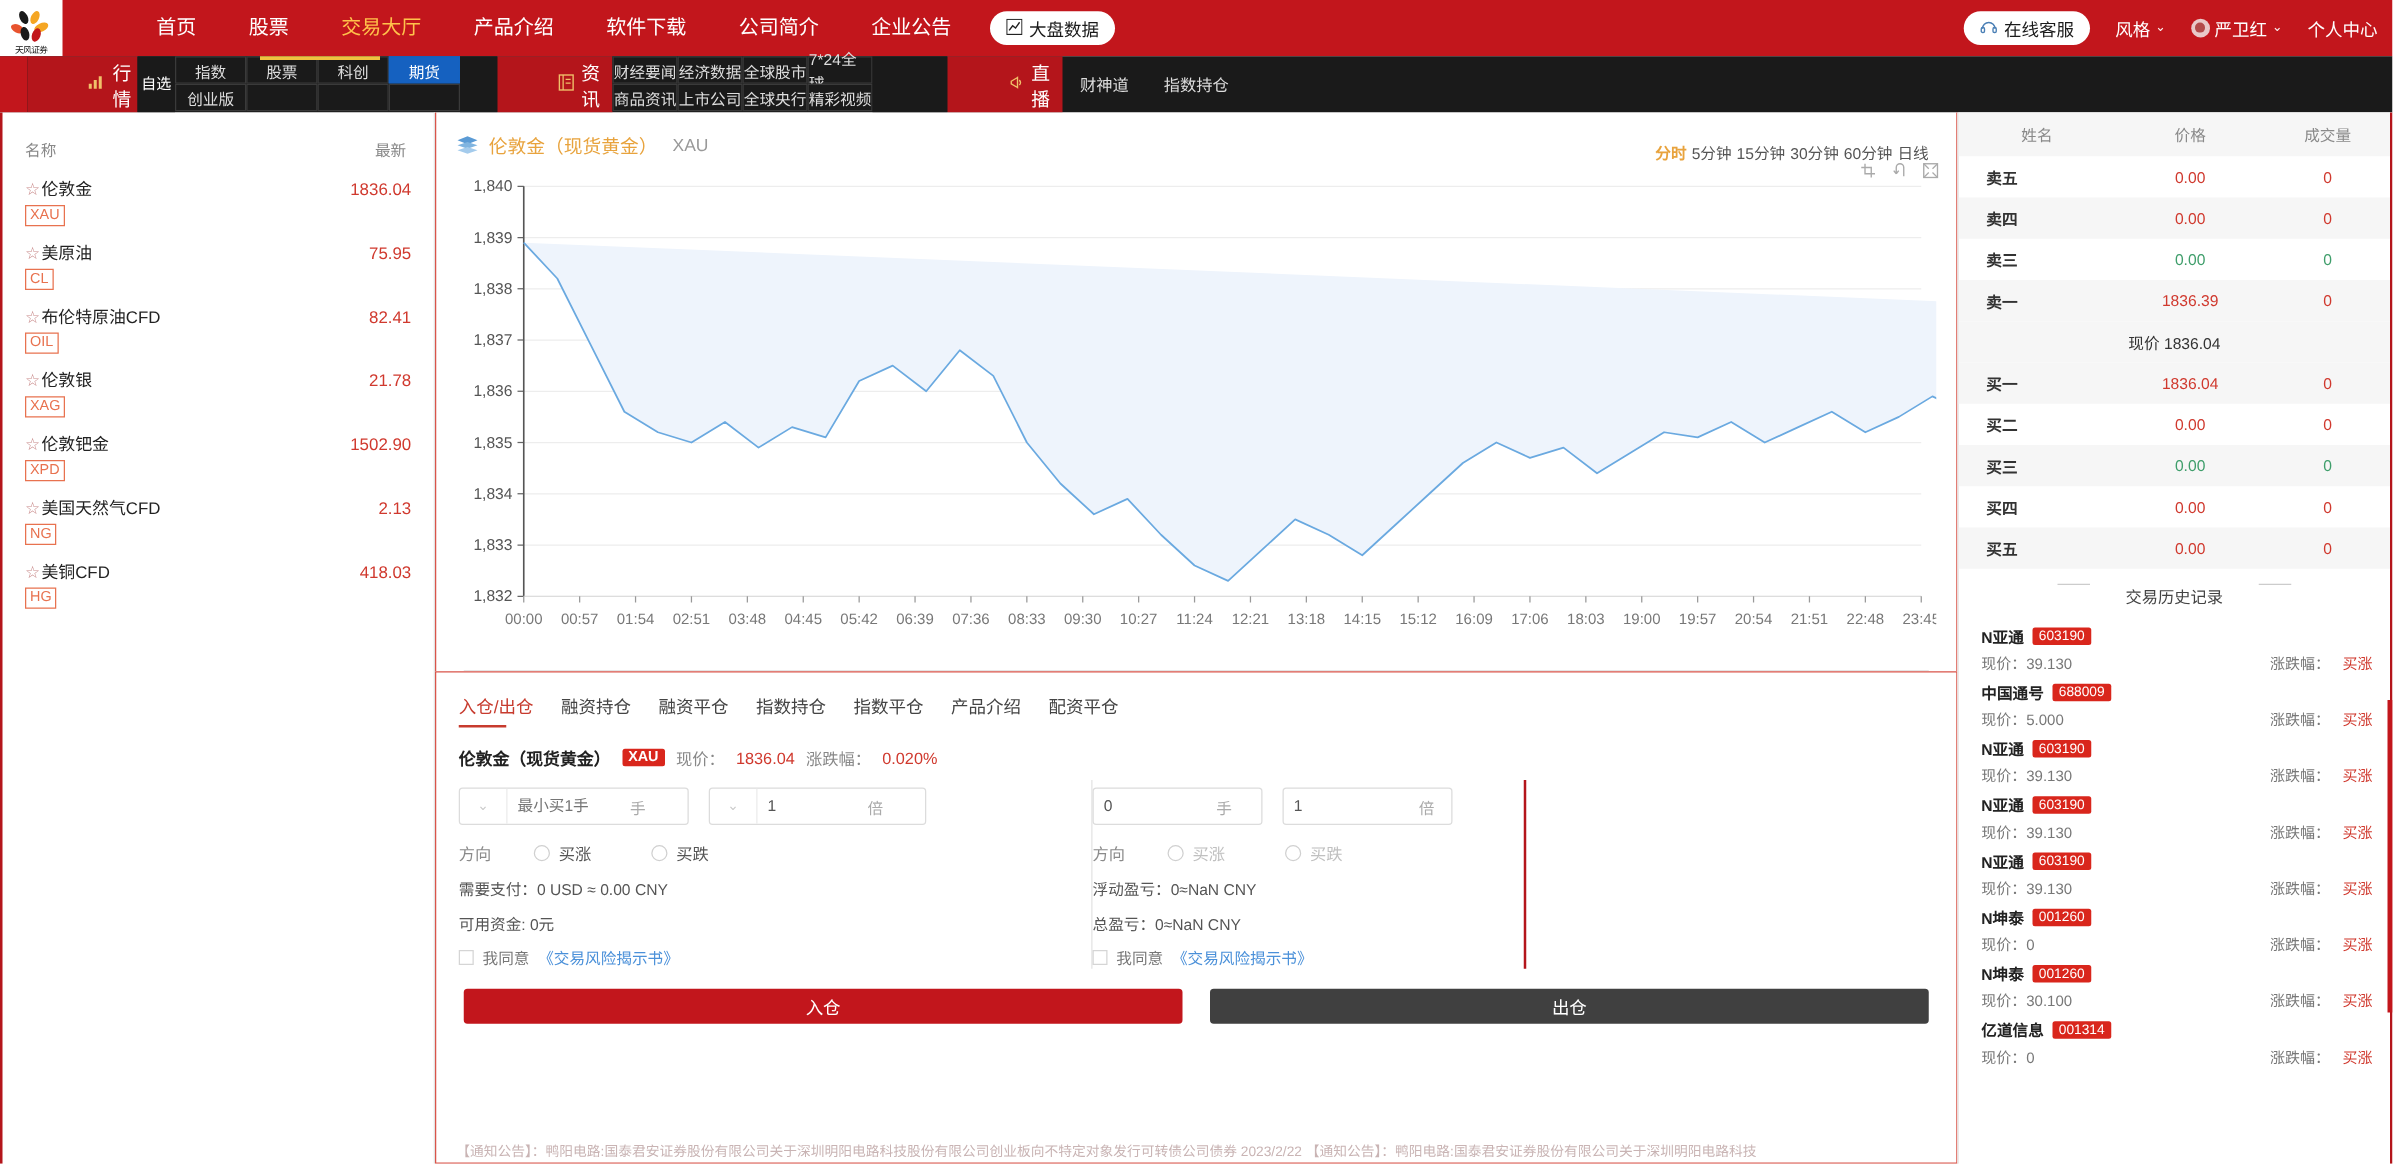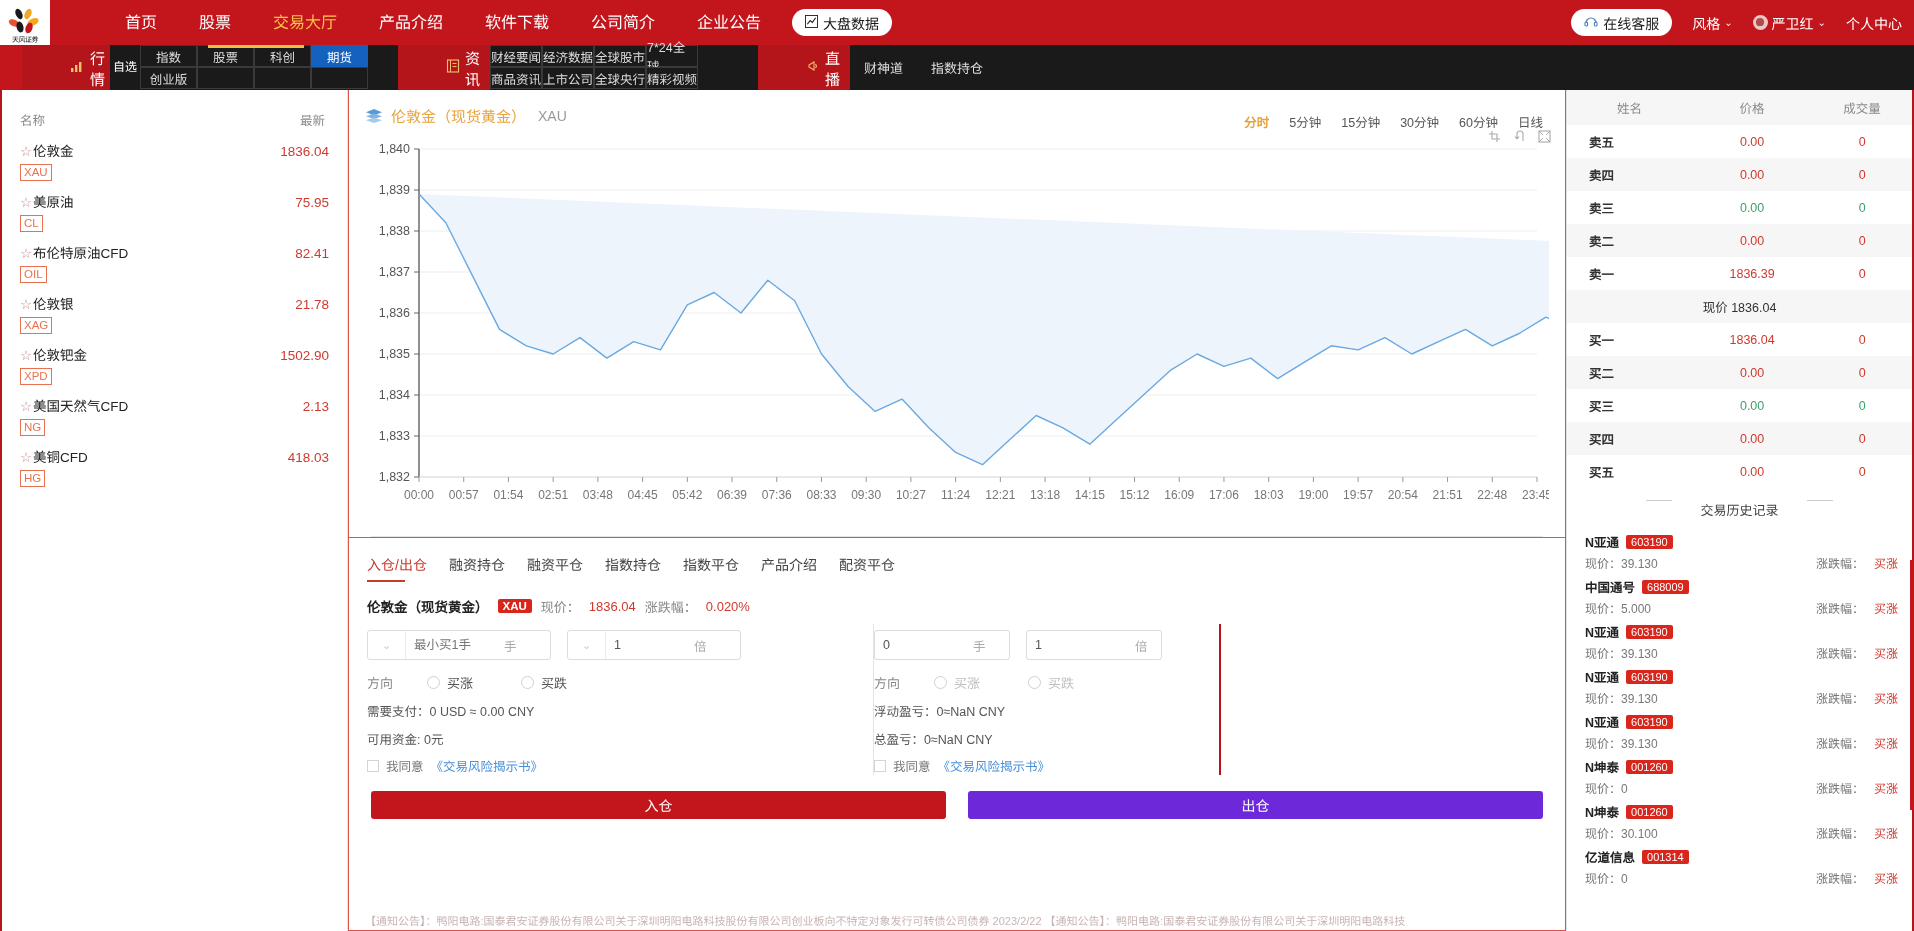--- a/index.html
+++ b/index.html
@@ -102,21 +102,21 @@
   }
   
   .center { flex: 1; display: flex; flex-direction: column; position: relative;
     background: #fff; }
   .chartpane { border: 1px solid #d9544a; border-top: none; border-bottom: none;
     flex: 0 0 438px; position: relative; }
   .chart-head { display: flex; align-items: center; padding: 10px 16px 0 16px; }
   .stack-icon { width: 18px; height: 16px; position: relative; margin-right: 8px; }
   .chart-title { color: #e8a33d; font-size: 15px; }
   .chart-code { color: #999; font-size: 14px; margin-left: 12px; }
-  .intervals { margin-left: auto; display: flex; gap: 20px; font-size: 12.5px;
+  .intervals { margin-left: auto; display: flex; gap: 4px; font-size: 12.5px;
     color: #555; padding-right: 6px; margin-top: 12px; }
   .intervals span { cursor: pointer; }
   .intervals .on { color: #e8a33d; font-weight: bold; }
   .tools { position: absolute; right: 14px; top: 40px; display: flex; gap: 12px;
     color: #999; font-size: 14px; }
   .svgwrap { padding: 4px 10px 0 10px; }
   .hr-thin { border-top: 1px solid #e5e5e5; margin: 8px 22px 0 22px; }
   
   .tradepane { border: 1px solid #d9544a; margin: 0; flex: 1; position: relative;
     background: #fff; }
@@ -160,21 +160,21 @@
   .infoline { font-size: 12.5px; color: #555; margin-top: 9px; }
   .agree { display: flex; align-items: center; gap: 7px; margin-top: 8px;
     font-size: 12.5px; color: #777; }
   .cbox { width: 12px; height: 12px; border: 1px solid #d5d5d5; display: inline-block; }
   .link { color: #4a90d9; cursor: pointer; }
   .bigbtn { height: 28px; border-radius: 3px; color: #fff; font-size: 14px;
     display: flex; align-items: center; justify-content: center; cursor: pointer; }
   .btnrow { display: flex; gap: 22px; padding: 16px 22px 0 22px; }
   .btnrow > div { flex: 1; }
   .btn-in { background: #c2161c; }
-  .btn-out { background: #6d28d9; }
+  .btn-out { background: #404040; }
   .footnote { position: absolute; left: 0; bottom: 0; width: 100%;
     font-size: 11px; color: #c9b4b4; white-space: nowrap; overflow: hidden;
     padding: 2px 16px; }
   
   .right { width: 348px; border-left: 1px solid #e3e3e3; position: relative;
     border-right: 2px solid #b4151b; background: #fff; }
   .ob { width: 100%; border-collapse: collapse; }
   .ob th { font-size: 12.5px; color: #8a8a8a; font-weight: normal; padding: 8px 0;
     background: #f6f6f6; }
   .ob td { font-size: 12.5px; padding: 7px 0; text-align: center; }
@@ -629,25 +629,20 @@
           <td>卖四</td>
           <td class="c-red">0.00</td>
           <td class="c-red">0</td>
         </tr>
         <tr>
           <td>卖三</td>
           <td class="c-green">0.00</td>
           <td class="c-green">0</td>
         </tr>
         <tr>
-          <td>卖二</td>
-          <td class="c-red">0.00</td>
-          <td class="c-red">0</td>
-        </tr>
-        <tr>
           <td>卖一</td>
           <td class="c-red">1836.39</td>
           <td class="c-red">0</td>
         </tr>
         <tr class="cur-row">
           <td colspan="3"><span>现价</span>&nbsp;<span>1836.04</span></td>
         </tr>
         <tr>
           <td>买一</td>
           <td class="c-red">1836.04</td>

